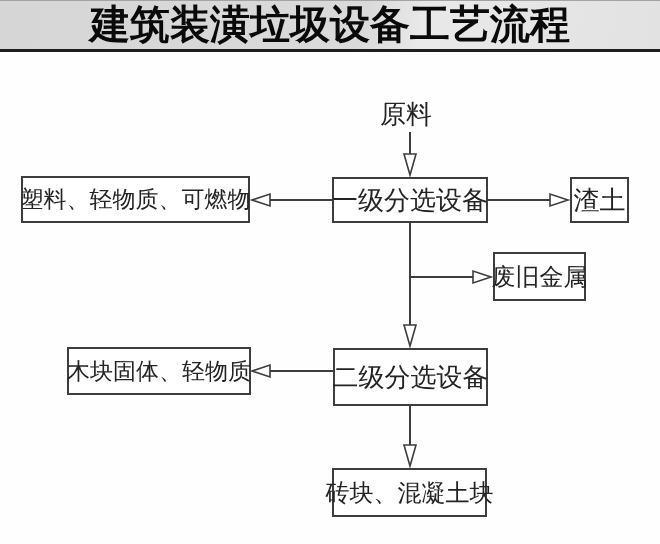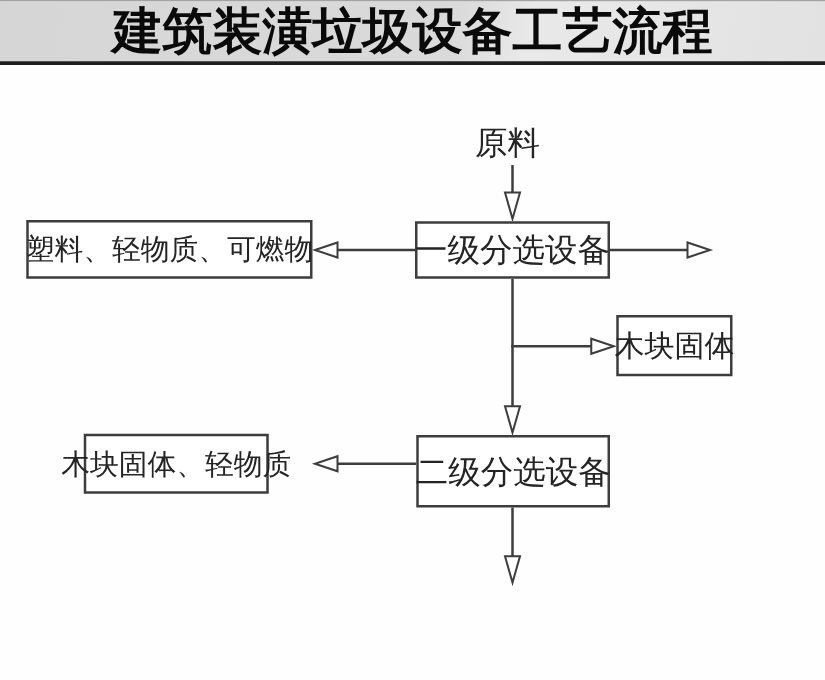--- a/index.html
+++ b/index.html
@@ -68,21 +68,21 @@
 
   
   .n-plastic { left:  21px; top: 176px; width: 229px; height: 47px; font-size: 23px; }
   .n-stage1  { left: 332px; top: 177px; width: 156px; height: 46px; font-size: 26px; }
   .n-slag    { left: 570px; top: 177px; width:  59px; height: 46px; font-size: 26px; }
 
   
   .n-metal   { left: 493px; top: 252px; width:  93px; height: 49px; font-size: 24px; }
 
   
-  .n-wood    { left:  67px; top: 347px; width: 148px; height: 48px; font-size: 23px; }
+  .n-wood    { left:  67px; top: 347px; width: 184px; height: 48px; font-size: 23px; }
   .n-stage2  { left: 333px; top: 348px; width: 155px; height: 58px; font-size: 26px; }
 
   
   .n-brick   { left: 332px; top: 468px; width: 155px; height: 49px; font-size: 24px; }
 
   .wire-line { stroke: #3d3d3d; stroke-width: 2; fill: none; }
   .wire-head { stroke: #3d3d3d; stroke-width: 1.6; fill: #ffffff; }
 </style>
 </head>
 <body>
@@ -130,21 +130,23 @@
       <g>
         <line class="wire-line" x1="410" y1="394" x2="410" y2="446"></line>
         <polygon class="wire-head" points="404,445 416,445 410,466"></polygon>
       </g>
     </svg>
 
     <div class="node n-raw">原料</div>
 
     <div class="node box n-stage1">一级分选设备</div>
     <div class="node box n-plastic">塑料、轻物质、可燃物</div>
+    <div class="node box n-slag">渣土</div>
 
-    <div class="node box n-metal">木块固体</div>
+    <div class="node box n-metal">废旧金属</div>
 
     <div class="node box n-wood">木块固体、轻物质</div>
     <div class="node box n-stage2">二级分选设备</div>
 
+    <div class="node box n-brick">砖块、混凝土块</div>
 
   </main>
 </div>
 
 </body></html>

